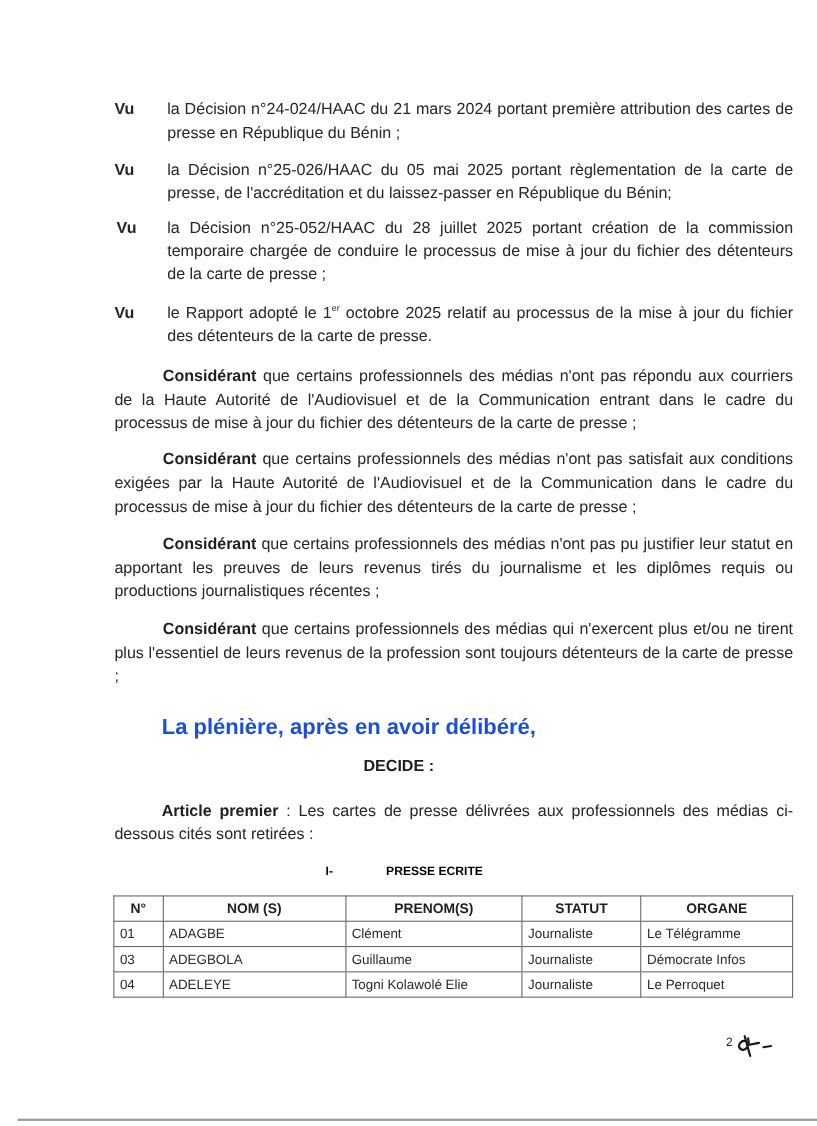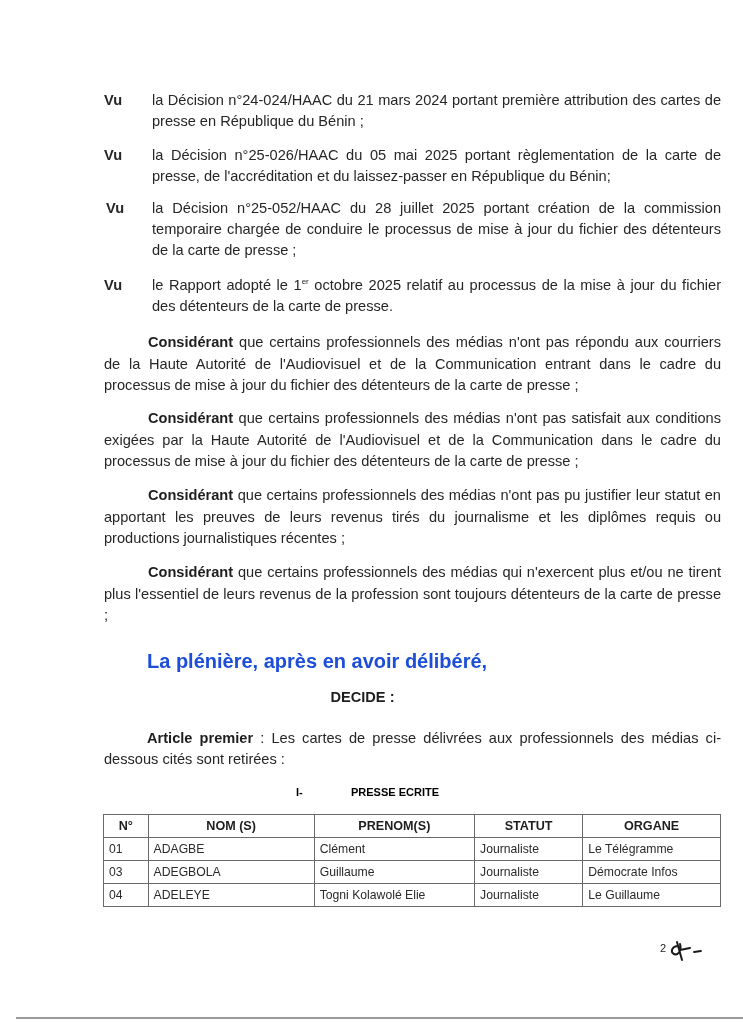--- a/index.html
+++ b/index.html
@@ -120,21 +120,21 @@
         <td>ADEGBOLA</td>
         <td>Guillaume</td>
         <td>Journaliste</td>
         <td>Démocrate Infos</td>
       </tr>
       <tr>
         <td class="c">04</td>
         <td>ADELEYE</td>
         <td>Togni Kolawolé Elie</td>
         <td>Journaliste</td>
-        <td>Le Guillaume</td>
+        <td>Le Perroquet</td>
       </tr>
     </tbody>
   </table>
 
   <span class="pagemark">2</span>
   <svg class="initials" width="40" height="28" viewBox="0 0 40 28">
     <path d="M10 8 C4 8 2 14 6 16 C10 18 14 12 12 6 M9 4 L14 22 M12 12 L22 10" fill="none" stroke="#1a1a1a" stroke-width="2" stroke-linecap="round"></path>
     <path d="M26 14 L33 13" fill="none" stroke="#1a1a1a" stroke-width="1.8" stroke-linecap="round"></path>
   </svg>
 

